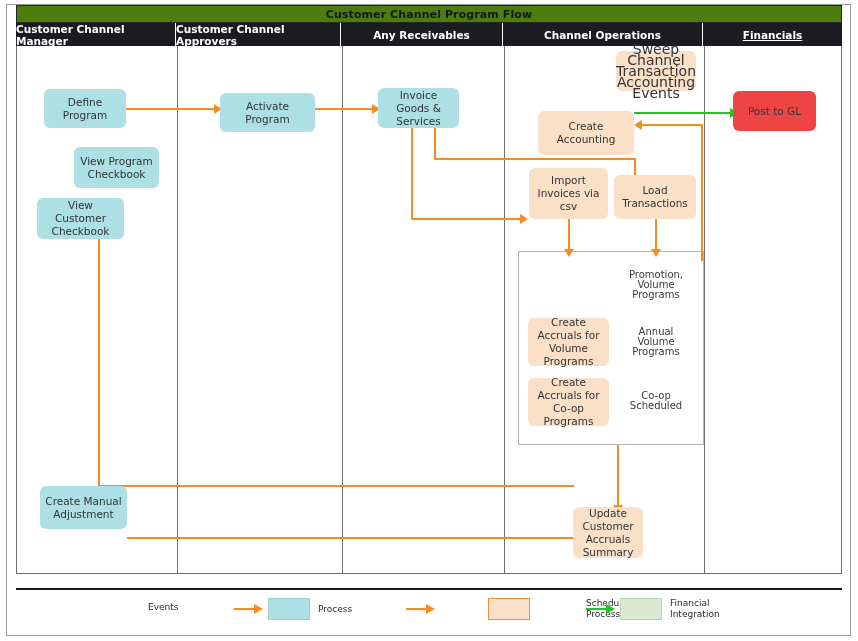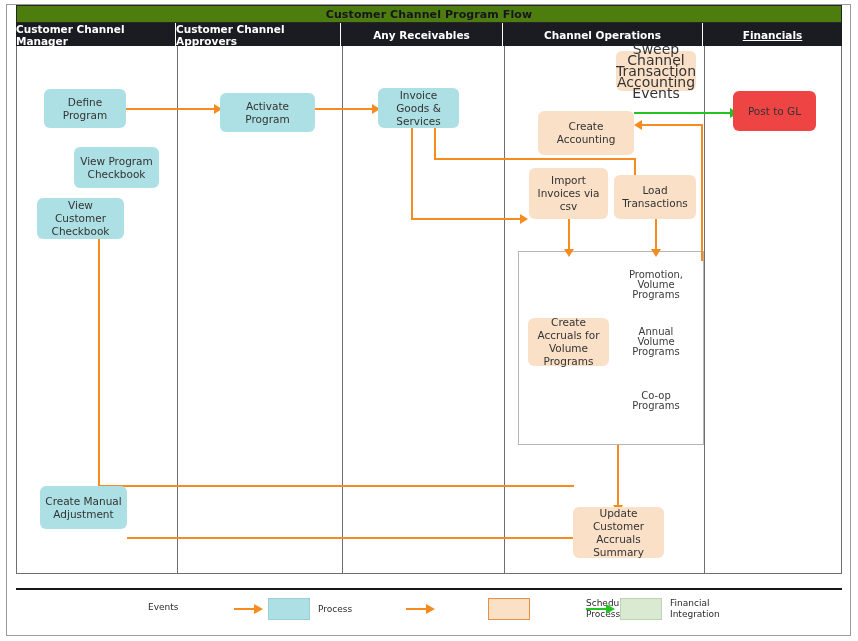--- a/index.html
+++ b/index.html
@@ -220,23 +220,26 @@
 
     <div class="group-box" style="left:501px;top:205px;width:186px;height:194px;"></div>
 
     <div class="side-note" style="left:608px;top:224px;width:62px;">Promotion, Volume Programs</div>
 
     <div class="node n-sched" style="left:511px;top:272px;width:81px;height:48px;">
       <span>Create Accruals for Volume Programs</span>
     </div>
     <div class="side-note" style="left:608px;top:281px;width:62px;">Annual Volume Programs</div>
 
-    <div class="side-note" style="left:608px;top:345px;width:62px;">Co-op Programs</div>
-
-    <div class="node n-sched" style="left:556px;top:461px;width:91px;height:51px;">
+    <div class="node n-sched" style="left:511px;top:332px;width:81px;height:48px;">
+      <span>Create Accruals for Co-op Programs</span>
+    </div>
+    <div class="side-note" style="left:608px;top:345px;width:62px;">Co-op Scheduled</div>
+
+    <div class="node n-sched" style="left:556px;top:461px;width:70px;height:51px;">
       <span>Update Customer Accruals Summary</span>
     </div>
 
     <div class="node n-fin" style="left:716px;top:45px;width:83px;height:40px;">
       <span>Post to GL</span>
     </div>
   </div>
 
   <div class="legend-bar">
     <div class="legend-item" style="left:132px;top:12px;">

